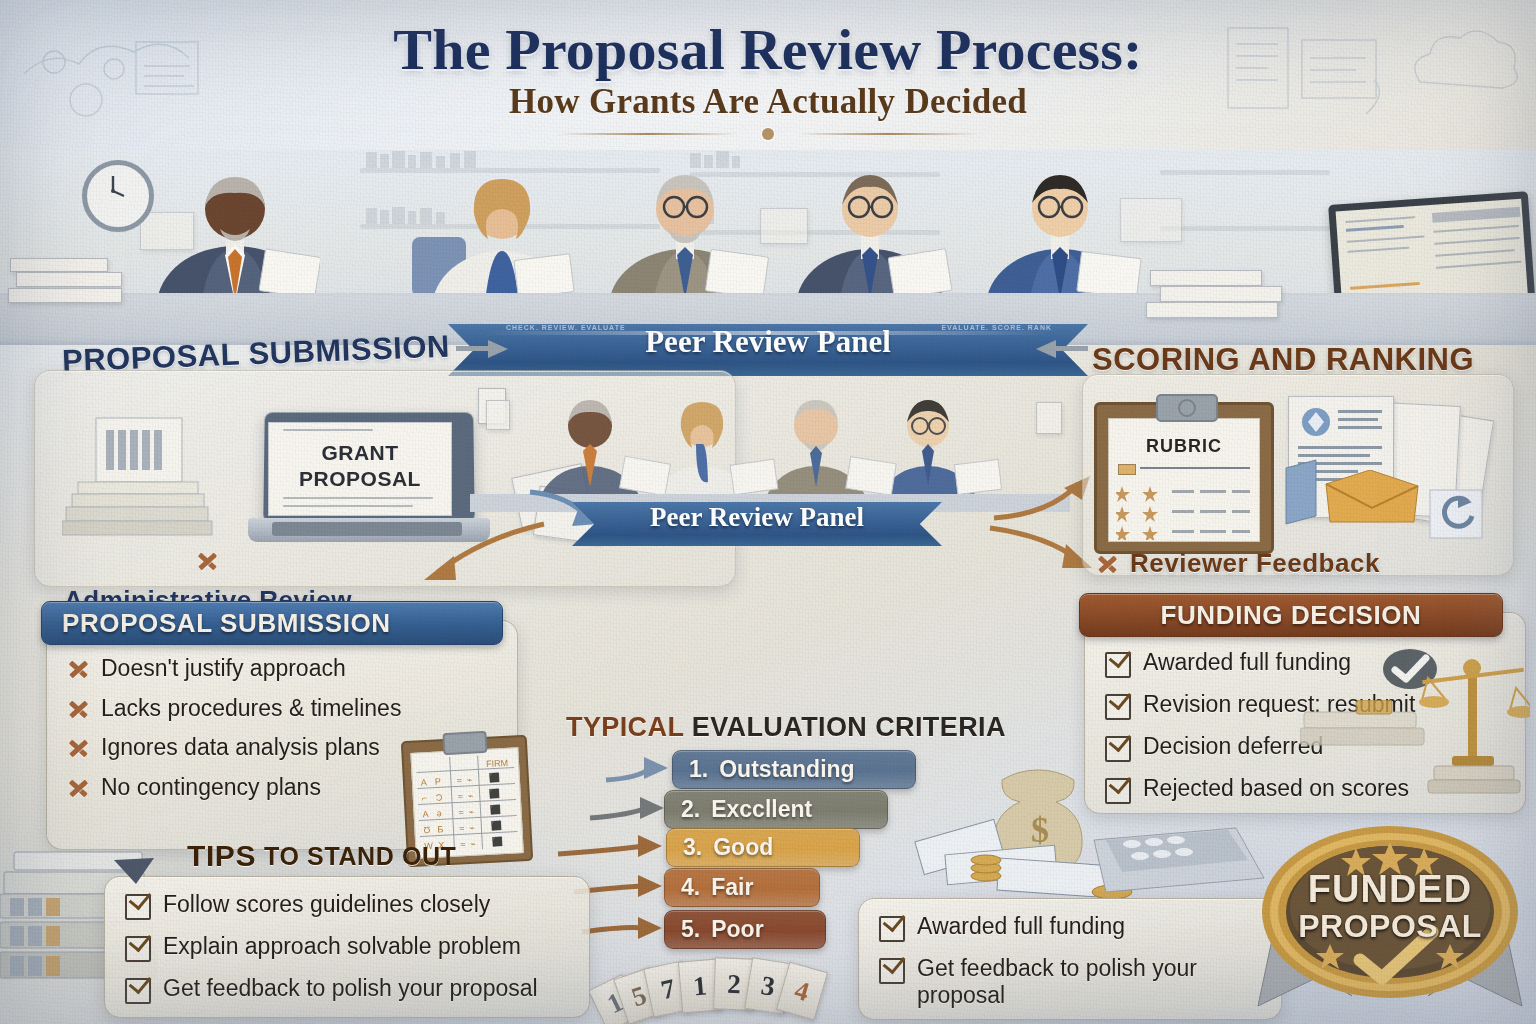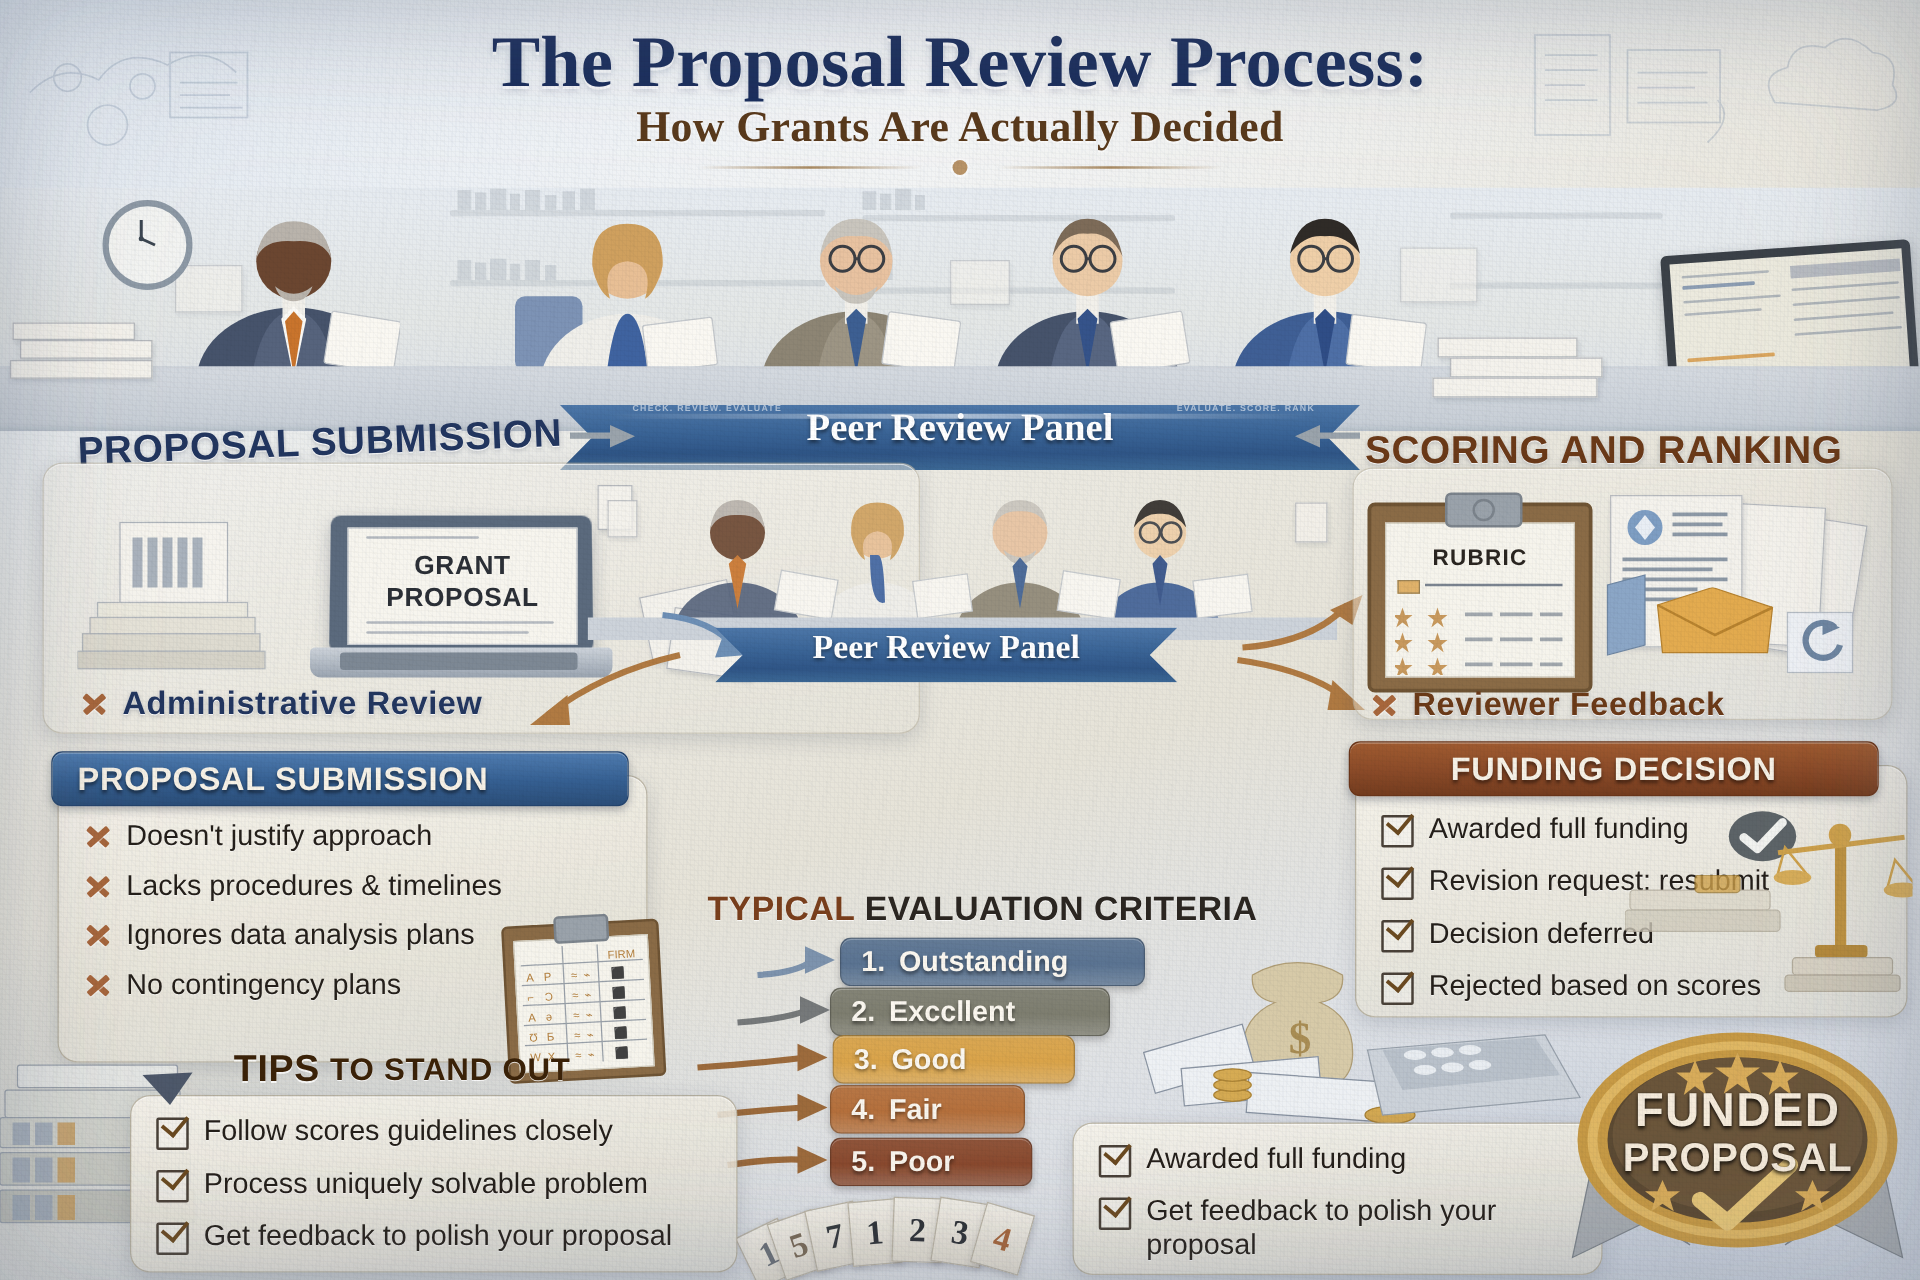--- a/index.html
+++ b/index.html
@@ -374,37 +374,37 @@
         <rect x="80" y="18" width="8" height="40"></rect>
         <rect x="92" y="18" width="8" height="40"></rect>
       </g>
     <rect x="16" y="70" width="120" height="12" fill="#eceadf" stroke="#b4b9bd"></rect>
     <rect x="10" y="82" width="132" height="13" fill="#e6e3d8" stroke="#b4b9bd"></rect>
     <rect x="4" y="95" width="142" height="14" fill="#dedbd0" stroke="#b4b9bd"></rect>
     <rect x="0" y="109" width="150" height="14" fill="#d6d3c8" stroke="#b4b9bd"></rect>
   </svg>
   <div style="position:absolute;left:248px;top:412px;width:270px;height:150px;">
     <div style="position:absolute;left:16px;top:0;width:210px;height:110px;background:#5b6a7d;border-radius:8px;transform:perspective(400px) rotateX(3deg);box-shadow:0 6px 14px rgba(50,60,80,.3)"></div>
-    <div style="position:absolute;left:30px;top:10px;width:182px;height:92px;background:#f7f5ee;border:1px solid #c7cbd0;">
+    <div style="position:absolute;left:20px;top:10px;width:182px;height:92px;background:#f7f5ee;border:1px solid #c7cbd0;">
       <div style="position:absolute;left:0;right:0;top:18px;text-align:center;font-family:'Liberation Sans',sans-serif;font-weight:bold;font-size:21px;color:#2b2f36;letter-spacing:.5px;">GRANT</div>
       <div style="position:absolute;left:0;right:0;top:44px;text-align:center;font-family:'Liberation Sans',sans-serif;font-weight:bold;font-size:21px;color:#2b2f36;letter-spacing:.5px;">PROPOSAL</div>
       <div class="ln" style="left:14px;top:6px;width:90px;height:1.5px"></div>
       <div class="ln" style="left:14px;top:74px;width:150px;height:1.5px"></div>
       <div class="ln" style="left:14px;top:82px;width:130px;height:1.5px"></div>
     </div>
     <div style="position:absolute;left:0;top:106px;width:242px;height:24px;background:linear-gradient(180deg,#cdd3da,#9aa4b0);border-radius:4px 4px 9px 9px;"></div>
     <div style="position:absolute;left:24px;top:110px;width:190px;height:14px;background:#7d8894;border-radius:3px;"></div>
   </div>
 
   <div class="paperSheet" style="left:516px;top:470px;width:70px;height:52px;transform:rotate(-12deg);"></div>
   <div class="paperSheet" style="left:536px;top:490px;width:66px;height:48px;transform:rotate(8deg);"></div>
 
   <div class="paperSheet" style="left:478px;top:388px;width:26px;height:34px;"></div>
 
-  <div class="stageLabel blue small" style="left:64px;top:547px;display:flex;align-items:center;gap:10px;">
+  <div class="stageLabel blue small" style="left:64px;top:547px;display:flex;align-items:center;gap:10px;flex-direction:column;">
     <span class="xmark" style="width:24px;height:26px;"></span>
     <span>Administrative Review</span>
   </div>
 
   <div style="position:absolute;left:470px;top:382px;width:600px;height:130px;overflow:hidden;">
     <svg width="600" height="130">
       <g opacity=".9">
         <ellipse cx="120" cy="128" rx="52" ry="44" fill="#56637c"></ellipse>
           <circle cx="120" cy="44" r="22" fill="#6b4630"></circle>
         <path d="M98 42 q3 -24 22 -24 q19 0 22 24 q-5 -13 -22 -12 q-17 -1 -22 12z" fill="#b9b3ab"></path>
@@ -786,21 +786,21 @@
       <span style="font-size:30px;color:#3b2208;margin-left:44px;">TIPS</span>
       <span style="font-size:25px;color:#3b2208;">TO STAND OUT</span>
     </div>
     <div class="bullets" style="top:14px;">
       <div class="bullet">
         <span class="chk"></span>
         <span class="txt">Follow scores guidelines closely</span>
       </div>
       <div class="bullet">
         <span class="chk"></span>
-        <span class="txt">Process uniquely solvable problem</span>
+        <span class="txt">Explain approach solvable problem</span>
       </div>
       <div class="bullet">
         <span class="chk"></span>
         <span class="txt">Get feedback to polish your proposal</span>
       </div>
     </div>
   </div>
 
   <svg style="position:absolute;left:112px;top:856px;width:44px;height:34px;">
     <polygon points="2,4 42,2 24,28" fill="#4d586a"></polygon>

